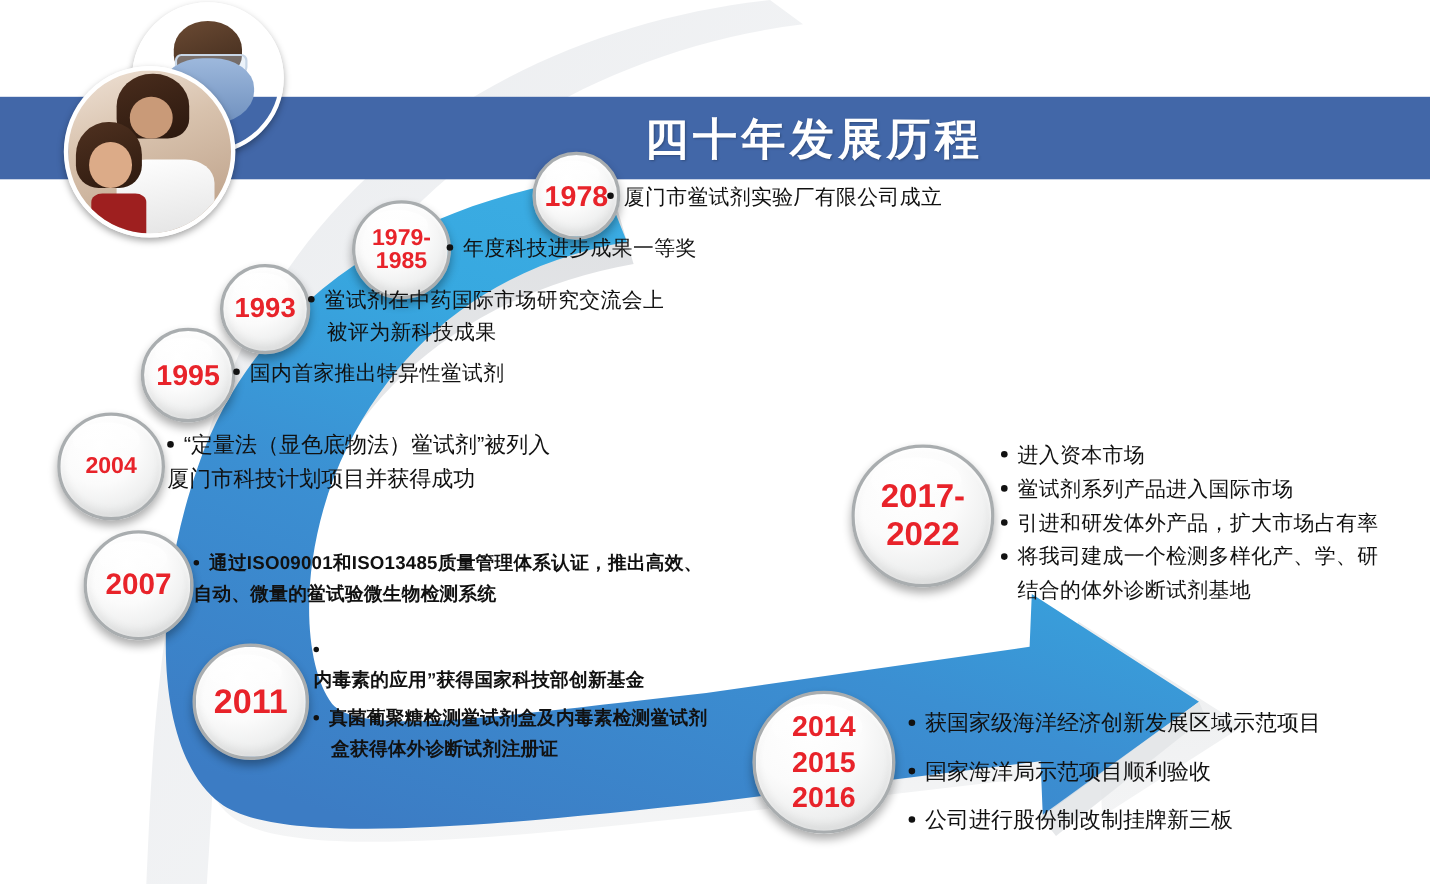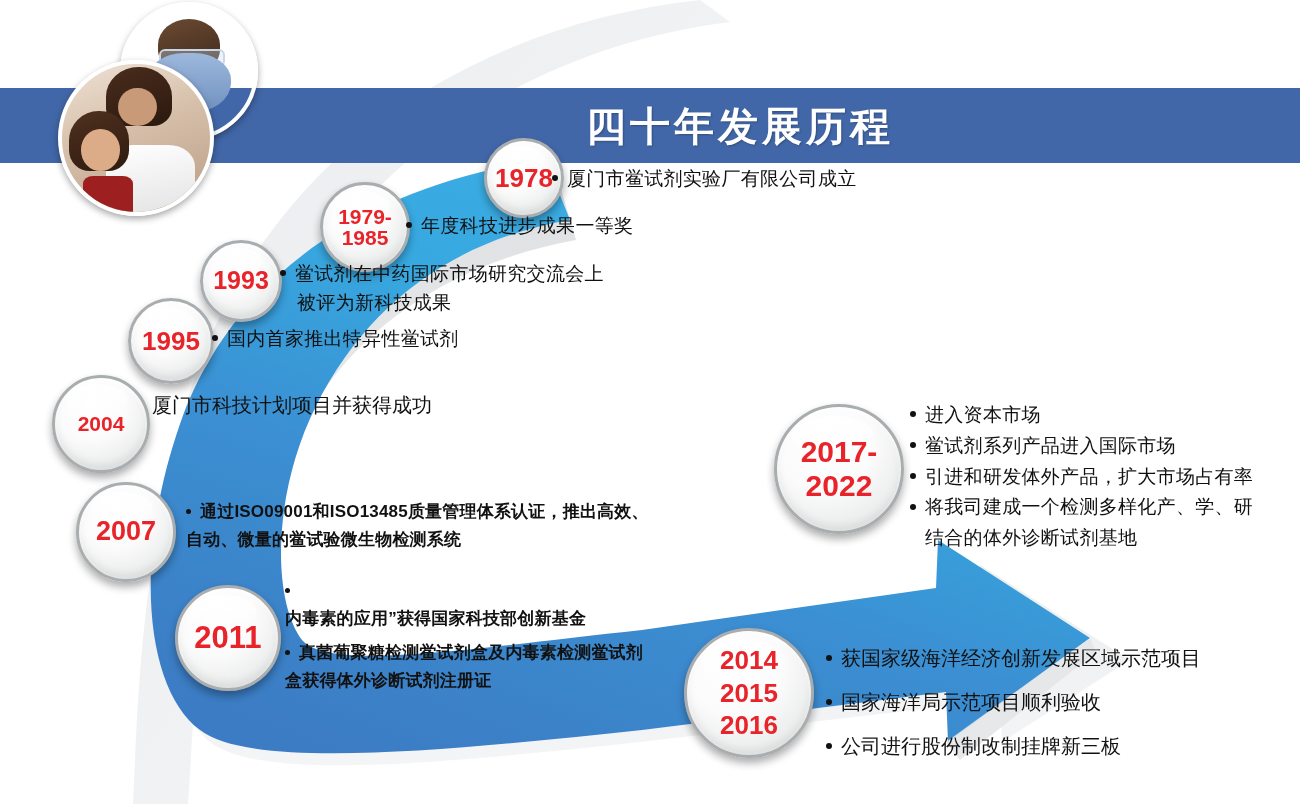--- a/index.html
+++ b/index.html
@@ -293,26 +293,29 @@
     </span>
   </div>
 
   <div class="entry t-reg" style="left:212px;top:326px;">
     <span class="line">
       <span class="bullet"></span><span>国内首家推出特异性鲎试剂</span>
     </span>
   </div>
 
   <div class="entry t-big" style="left:152px;top:390px;line-height:1.55;">
+    <span class="line">
+      <span class="bullet"></span><span>“定量法（显色底物法）鲎试剂”被列入</span>
+    </span>
     <span class="line" style="padding-left:0px;">
       <span>厦门市科技计划项目并获得成功</span>
     </span>
   </div>
 
-  <div class="entry t-bold" style="left:186px;top:498px;line-height:1.62;">
+  <div class="entry t-bold" style="left:176px;top:498px;line-height:1.62;">
     <span class="line">
       <span class="bullet sm"></span><span>通过ISO09001和ISO13485质量管理体系认证，推出高效、</span>
     </span>
     <span class="line" style="padding-left:0px;">
       <span>自动、微量的鲎试验微生物检测系统</span>
     </span>
   </div>
 
   <div class="entry t-bold" style="left:285px;top:577px;line-height:1.62;">
     <span class="line">
@@ -320,21 +323,21 @@
     </span>
     <span class="line" style="padding-left:0px;">
       <span>内毒素的应用”获得国家科技部创新基金</span>
     </span>
   </div>
 
   <div class="entry t-bold" style="left:285px;top:639px;line-height:1.62;">
     <span class="line">
       <span class="bullet sm"></span><span>真菌葡聚糖检测鲎试剂盒及内毒素检测鲎试剂</span>
     </span>
-    <span class="line" style="padding-left:0px;">
+    <span class="line" style="padding-left:0px;margin-left:16px;">
       <span>盒获得体外诊断试剂注册证</span>
     </span>
   </div>
 
   <div class="entry t-big" style="left:826px;top:636px;line-height:2.2;">
     <span class="line">
       <span class="bullet"></span><span>获国家级海洋经济创新发展区域示范项目</span>
     </span>
     <span class="line">
       <span class="bullet"></span><span>国家海洋局示范项目顺利验收</span>

